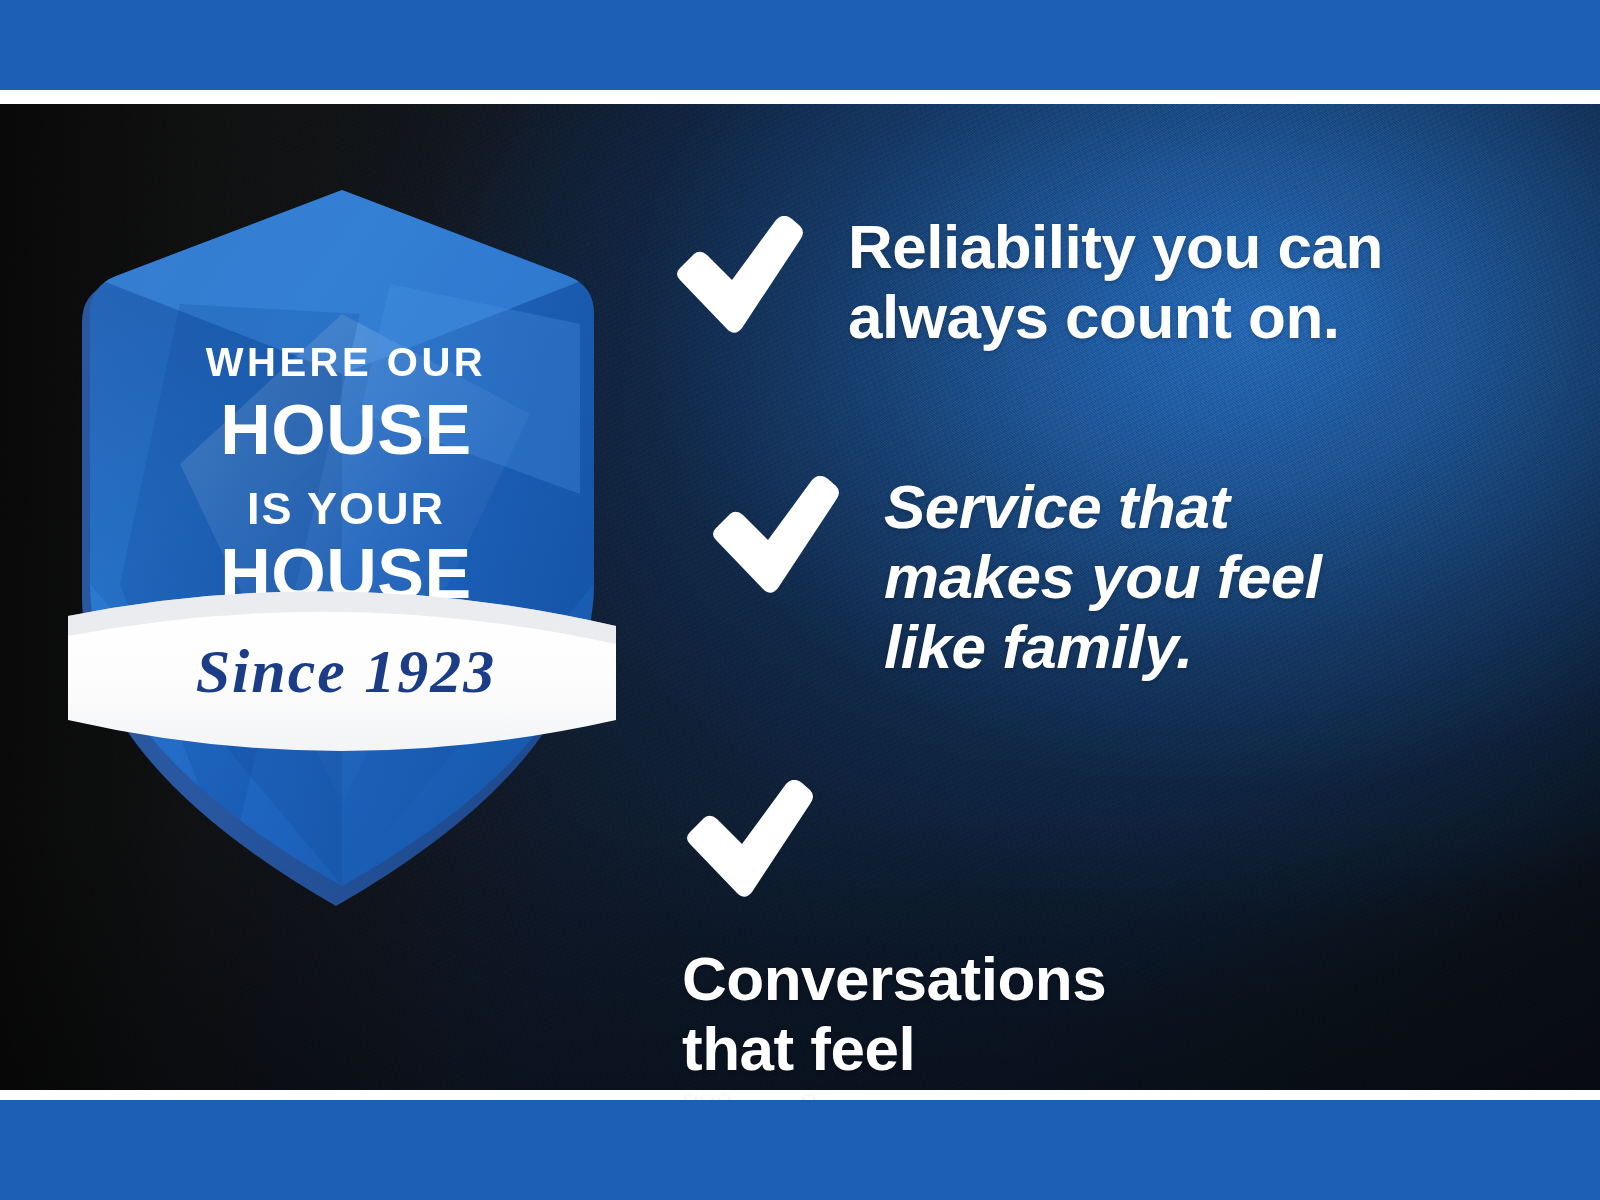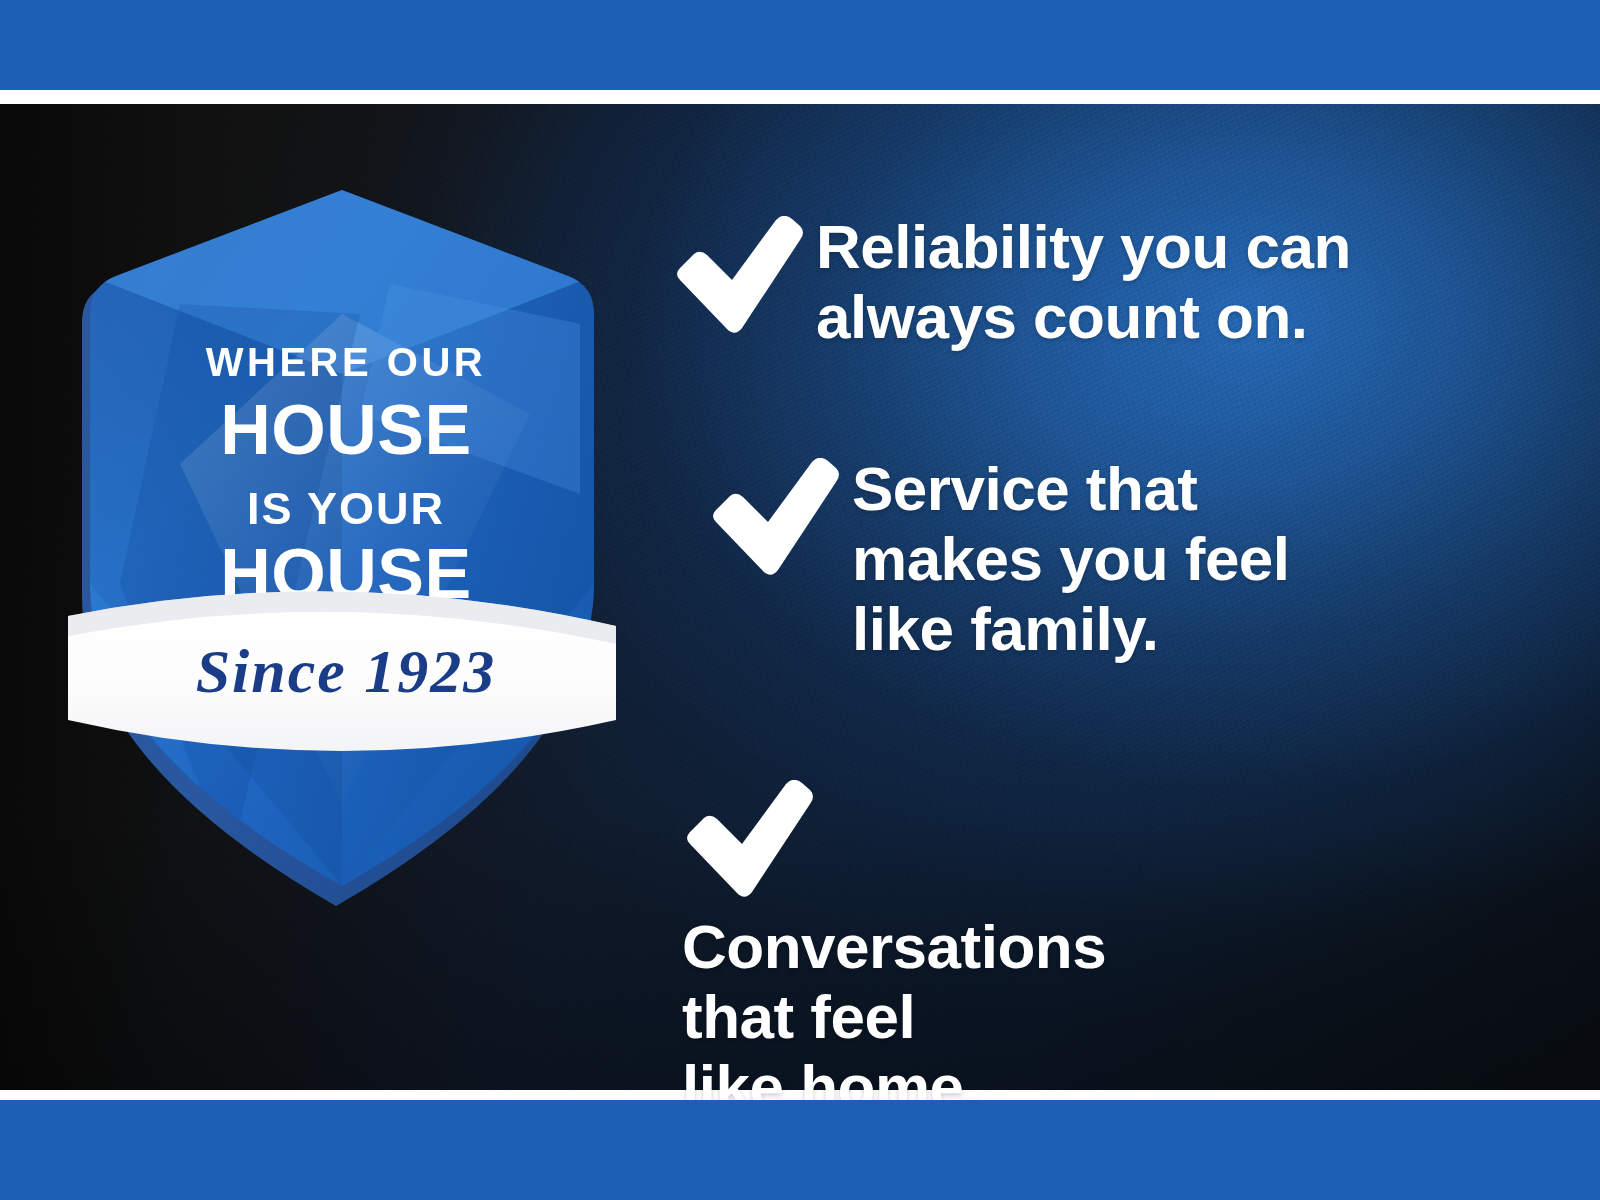--- a/index.html
+++ b/index.html
@@ -131,24 +131,24 @@
     position: absolute;
     left: 672px;
     top: 104px;
     width: 900px;
     height: 986px;
   }
   .bullet {
     position: absolute;
     display: flex;
     align-items: flex-start;
-    gap: 12px;
+    gap: 44px;
   }
   .bullet.b1 { top: 108px;  left: 0; }
-  .bullet.b2 { top: 350px;  left: 36px; }
+  .bullet.b2 { top: 368px;  left: 36px; font-style: italic; }
   .bullet.b3 { top: 672px;  left: 10px; flex-direction: column; }
 
   .check-icon {
     flex: 0 0 auto;
     width: 132px;
     height: 120px;
     margin-top: 4px;
   }
   .check-icon svg { display: block; width: 100%; height: 100%; }
 

